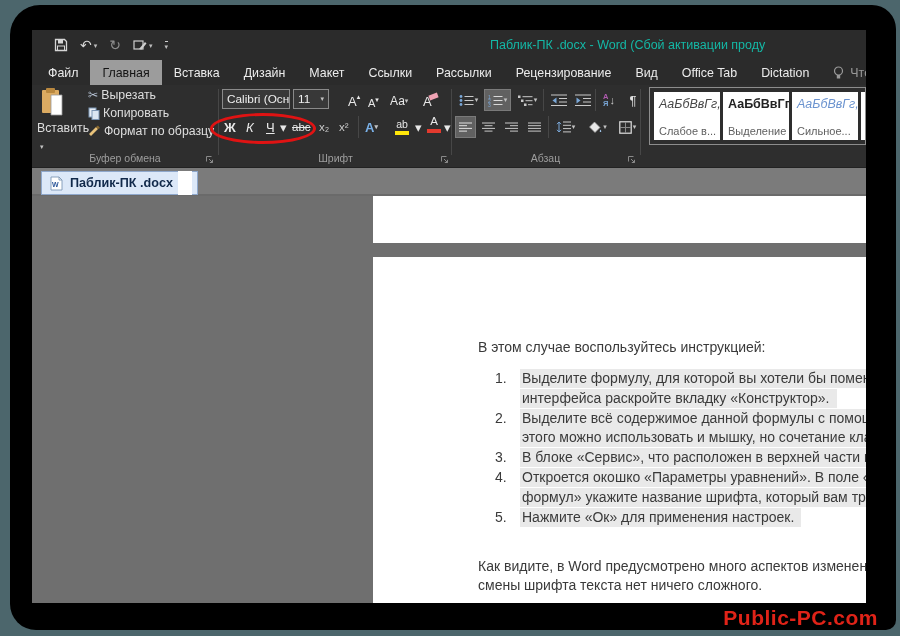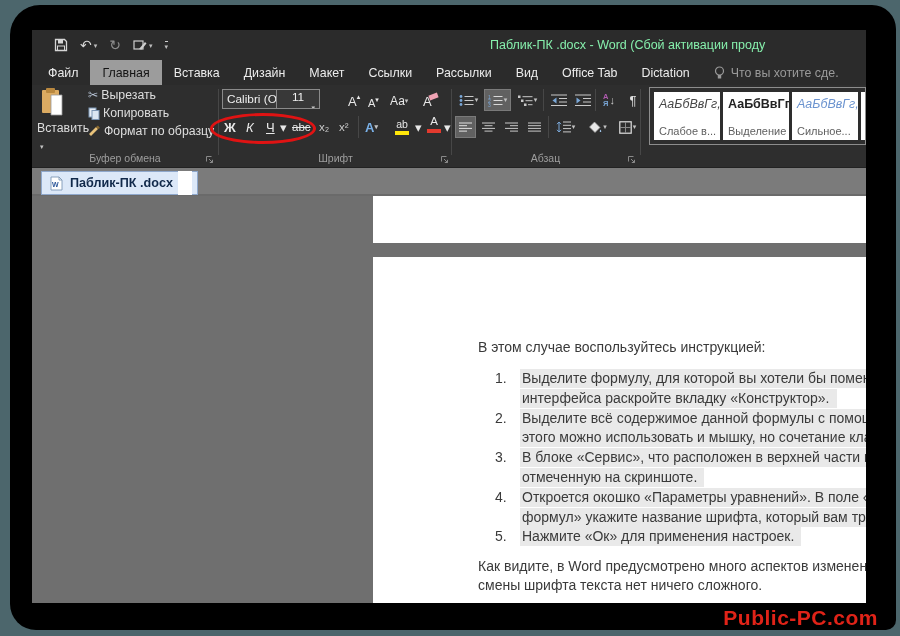--- a/index.html
+++ b/index.html
@@ -8,21 +8,21 @@
   .frame{position:absolute;left:10px;top:5px;width:886px;height:625px;background:#000;
          border-radius:30px 24px 10px 26px;}
   .window{position:absolute;left:32px;top:30px;width:834px;height:573px;background:#2b2b2b;overflow:hidden;}
 
   
   .titlebar{position:absolute;left:0;top:0;width:834px;height:30px;background:#2b2b2b;}
   .qat{position:absolute;left:22px;top:4px;height:22px;display:flex;align-items:center;gap:12px;color:#d6d6d6;}
   .qat .ic{display:flex;align-items:center;gap:2px;font-size:14px;line-height:1;}
   .qat .dd{font-size:7px;color:#bdbdbd;}
   .dim{color:#8f8f8f;}
-  .title{position:absolute;left:458px;top:8px;font-size:12.5px;color:#86efac;white-space:nowrap;}
+  .title{position:absolute;left:458px;top:8px;font-size:12.5px;color:#14b8a6;white-space:nowrap;}
 
   
   .tabsrow{position:absolute;left:0;top:30px;width:834px;height:25px;background:#2b2b2b;display:flex;align-items:stretch;padding-left:4px;}
   .rtab{display:flex;align-items:center;padding:0 12px;font-size:12.4px;color:#ececec;white-space:nowrap;}
   .rtab.active{background:#9c9c9c;color:#141414;}
   .telltab{display:flex;align-items:center;gap:6px;color:#9a9a9a;font-size:12.4px;padding:0 6px;margin-left:6px;white-space:nowrap;}
 
   
   .ribbon{position:absolute;left:0;top:55px;width:834px;height:83px;background:#2e2e2e;border-bottom:1px solid #222;}
   .gdiv{position:absolute;top:4px;width:1px;height:66px;background:#474747;}
@@ -105,20 +105,21 @@
     </div>
 
     <div class="tabsrow">
       <div class="rtab">Файл</div>
       <div class="rtab active">Главная</div>
       <div class="rtab">Вставка</div>
       <div class="rtab">Дизайн</div>
       <div class="rtab">Макет</div>
       <div class="rtab">Ссылки</div>
       <div class="rtab">Рассылки</div>
+      <div class="rtab">Рецензирование</div>
       <div class="rtab">Вид</div>
       <div class="rtab">Office Tab</div>
       <div class="rtab">Dictation</div>
       <div class="telltab">
         <span>
           <svg width="11" height="14" viewBox="0 0 11 14">
               <circle cx="5.5" cy="5" r="4" fill="none" stroke="#9a9a9a" stroke-width="1.2"></circle>
               <rect x="3.8" y="9" width="3.4" height="3.5" fill="#9a9a9a"></rect>
             </svg>
         </span>
@@ -173,21 +174,21 @@
         </span>
       </div>
 
       <div class="gdiv" style="left:186px;"></div>
 
       <div style="position:absolute;left:188px;top:0;width:231px;height:83px;">
         <div class="combo" style="left:2px;top:4px;width:68px;">
           <span>Calibri (Оснс</span>
 
         </div>
-        <div class="combo" style="left:56px;top:4px;width:44px;flex-direction:column;">
+        <div class="combo" style="left:73px;top:4px;width:36px;">
           <span>11</span>
           <span class="dd2">▾</span>
         </div>
         <div class="fbtn" style="left:128px;top:5px;font-size:13px;">
           <span>А</span>
             <span style="font-size:7px;margin-top:-9px;">▴</span>
         </div>
         <div class="fbtn" style="left:148px;top:7px;font-size:11px;">
           <span>А</span>
             <span style="font-size:7px;margin-top:-7px;">▾</span>
@@ -405,21 +406,20 @@
             <span class="lline"><span class="hl">интерфейса раскройте вкладку «Конструктор».</span></span>
           </div>
           <div class="li">
             <span class="num">2.</span>
             <span class="lline"><span class="hl">Выделите всё содержимое данной формулы с помощью со</span></span>
             <span class="lline"><span class="hl">этого можно использовать и мышку, но сочетание клавиш</span></span>
           </div>
           <div class="li">
             <span class="num">3.</span>
             <span class="lline"><span class="hl">В блоке «Сервис», что расположен в верхней части интерф</span></span>
-            <span class="lline"><span class="hl">отмеченную на скриншоте.</span></span>
           </div>
           <div class="li">
             <span class="num">4.</span>
             <span class="lline"><span class="hl">Откроется окошко «Параметры уравнений». В поле «Шриф</span></span>
             <span class="lline"><span class="hl">формул» укажите название шрифта, который вам требуетс</span></span>
           </div>
           <div class="li">
             <span class="num">5.</span>
             <span class="lline"><span class="hl">Нажмите «Ок» для применения настроек.</span></span>
           </div>

